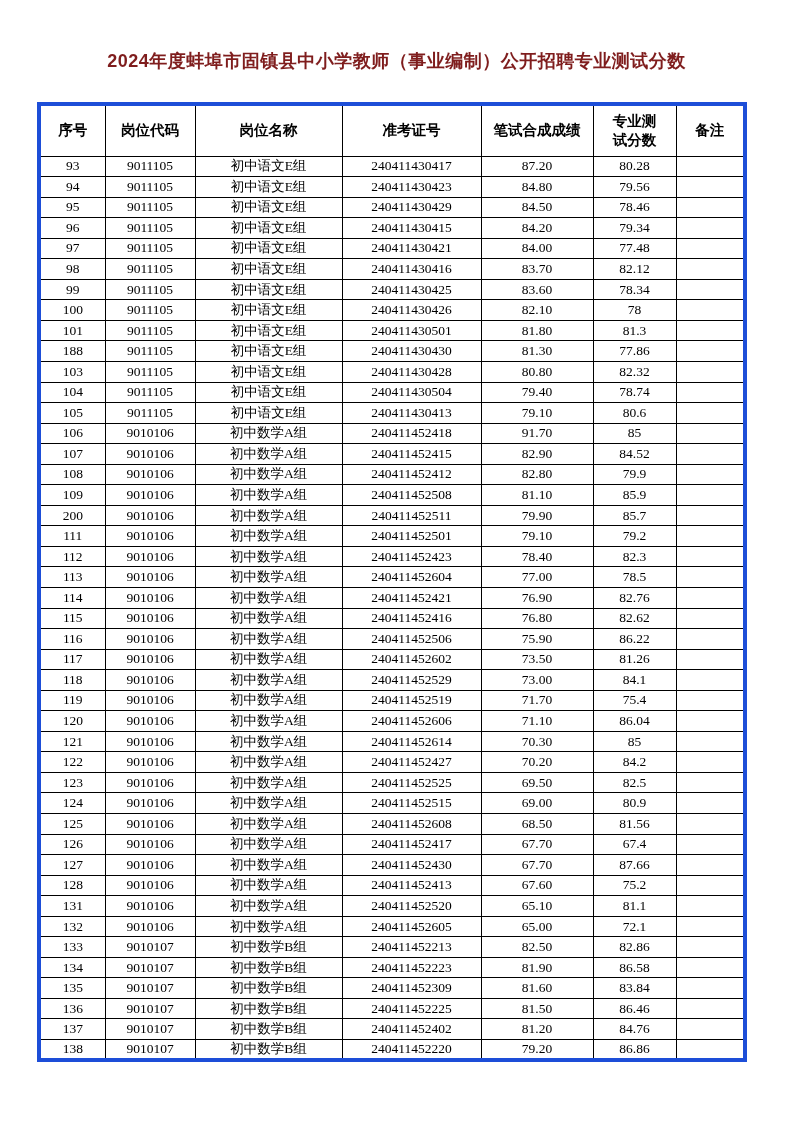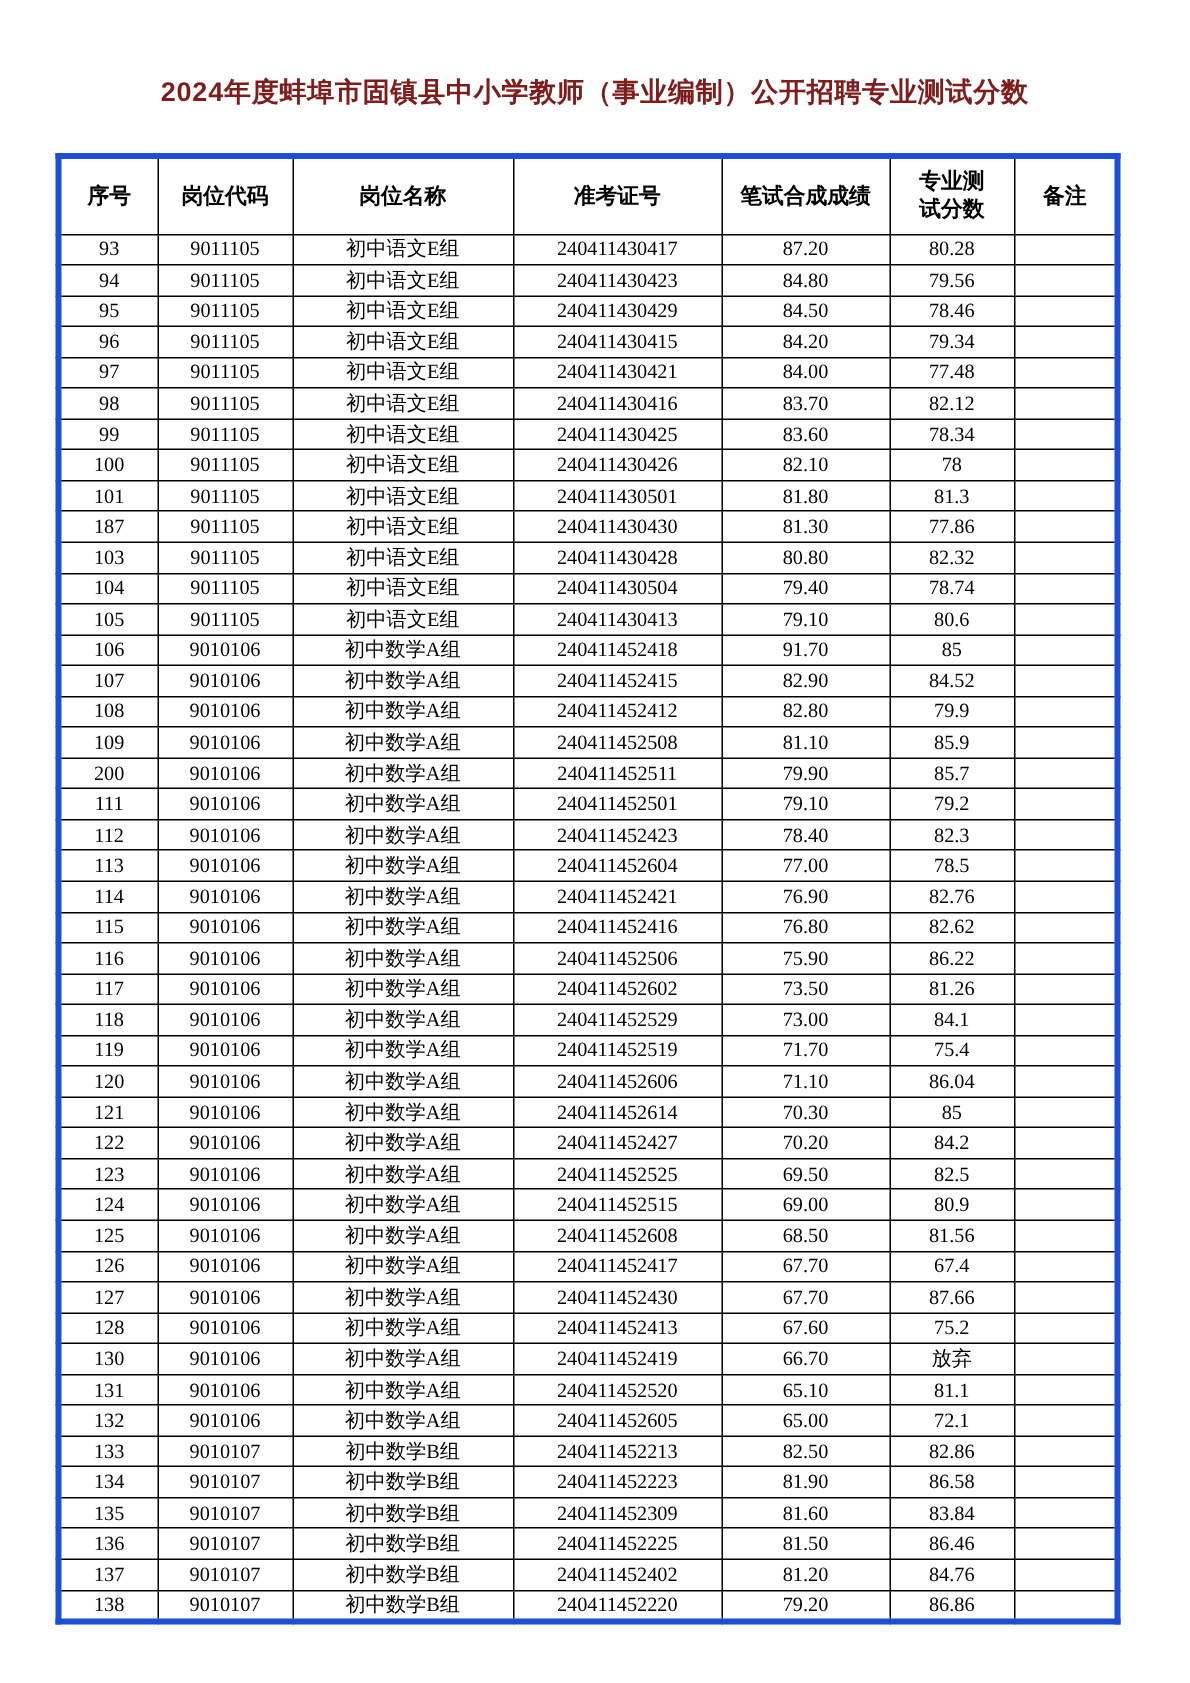--- a/index.html
+++ b/index.html
@@ -156,21 +156,21 @@
         <tr>
           <td>101</td>
           <td>9011105</td>
           <td>初中语文E组</td>
           <td>240411430501</td>
           <td>81.80</td>
           <td>81.3</td>
           <td></td>
         </tr>
         <tr>
-          <td>187</td>
+          <td>188</td>
           <td>9011105</td>
           <td>初中语文E组</td>
           <td>240411430430</td>
           <td>81.30</td>
           <td>77.86</td>
           <td></td>
         </tr>
         <tr>
           <td>103</td>
           <td>9011105</td>
@@ -396,29 +396,20 @@
           <td>87.66</td>
           <td></td>
         </tr>
         <tr>
           <td>128</td>
           <td>9010106</td>
           <td>初中数学A组</td>
           <td>240411452413</td>
           <td>67.60</td>
           <td>75.2</td>
-          <td></td>
-        </tr>
-        <tr>
-          <td>130</td>
-          <td>9010106</td>
-          <td>初中数学A组</td>
-          <td>240411452419</td>
-          <td>66.70</td>
-          <td>放弃</td>
           <td></td>
         </tr>
         <tr>
           <td>131</td>
           <td>9010106</td>
           <td>初中数学A组</td>
           <td>240411452520</td>
           <td>65.10</td>
           <td>81.1</td>
           <td></td>

